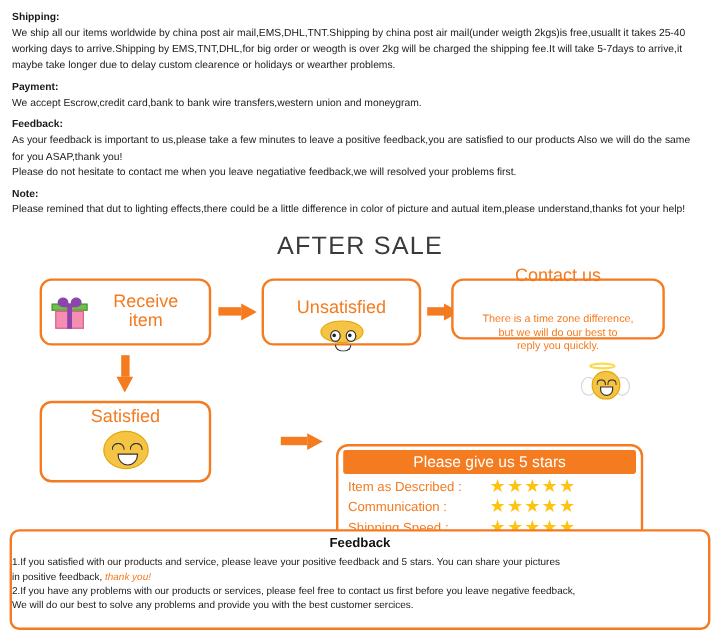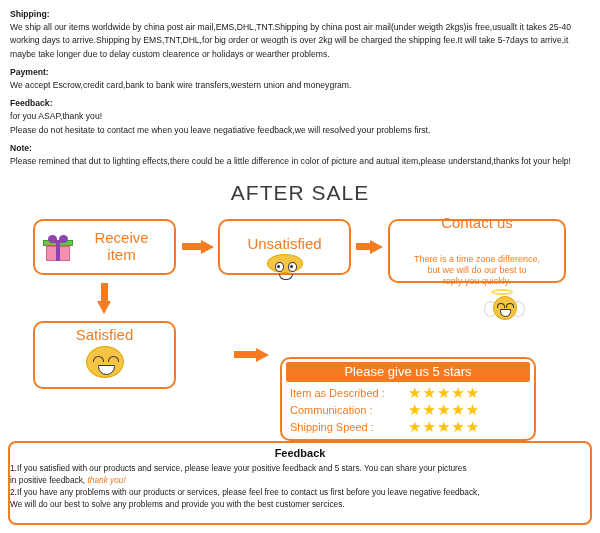--- a/index.html
+++ b/index.html
@@ -246,20 +246,21 @@
   <div class="policy">
     <p class="head">Shipping:</p>
     <p>We ship all our items worldwide by china post air mail,EMS,DHL,TNT.Shipping by china post air mail(under weigth 2kgs)is free,usuallt it takes 25-40</p>
     <p>working days to arrive.Shipping by EMS,TNT,DHL,for big order or weogth is over 2kg will be charged the shipping fee.It will take 5-7days to arrive,it</p>
     <p>maybe take longer due to delay custom clearence or holidays or wearther problems.</p>
     <div class="gap"></div>
     <p class="head">Payment:</p>
     <p>We accept Escrow,credit card,bank to bank wire transfers,western union and moneygram.</p>
     <div class="gap"></div>
     <p class="head">Feedback:</p>
+    <p>As your feedback is important to us,please take a few minutes to leave a positive feedback,you are satisfied to our products Also we will do the same</p>
     <p>for you ASAP,thank you!</p>
     <p>Please do not hesitate to contact me when you leave negatiative feedback,we will resolved your problems first.</p>
     <div class="gap"></div>
     <p class="head">Note:</p>
     <p>Please remined that dut to lighting effects,there could be a little difference in color of picture and autual item,please understand,thanks fot your help!</p>
   </div>
 
   <div class="after-title">AFTER SALE</div>
 
   <div class="flow">
@@ -288,21 +289,21 @@
         <div class="eye" style="left:20px; top:7px; width:7px; height:8px; background:#fff; border:1px solid #333;"></div>
         <div class="eye" style="left:9px; top:10px; width:3px; height:3px;"></div>
         <div class="eye" style="left:22px; top:10px; width:3px; height:3px;"></div>
         <div style="position:absolute; left:11px; top:19px; width:12px; height:5px; border:1.5px solid #333; border-top:none; border-radius:0 0 10px 10px;"></div>
       </div>
     </div>
 
     <div class="arrow-r-tail" style="left:356px; top:32px; width:14px;"></div>
     <div class="arrow-r" style="left:370px; top:29px;"></div>
 
-    <div class="box" style="left:388px; top:8px; width:178px; height:64px; flex-direction:column;gap:21px;">
+    <div class="box" style="left:376px; top:8px; width:178px; height:51px; flex-direction:column;gap:21px;">
       <div class="box-label">Contact us</div>
       <div class="box-label small" style="margin-top:1px;">
         <span>There is a time zone difference,</span><br>
         <span>but we will do our best to</span><br>
         <span>reply you quickly.</span>
       </div>
     </div>
 
     <div class="arrow-d-tail" style="left:101px; top:72px; height:18px;"></div>
     <div class="arrow-d" style="left:97px; top:90px;"></div>

